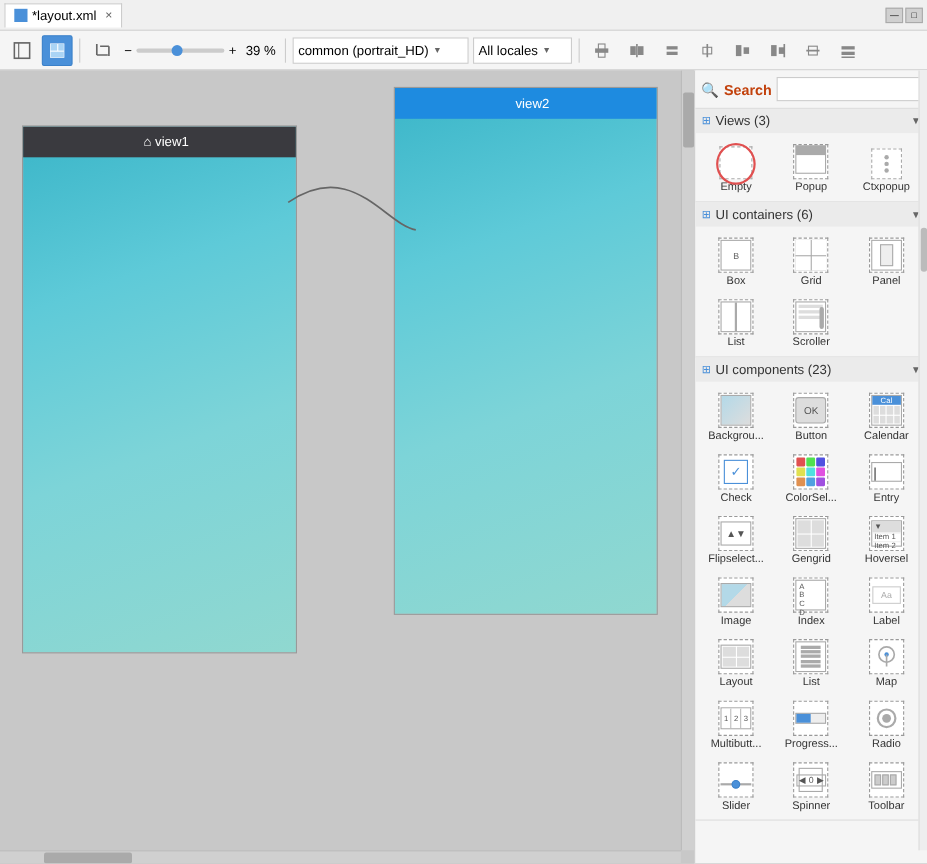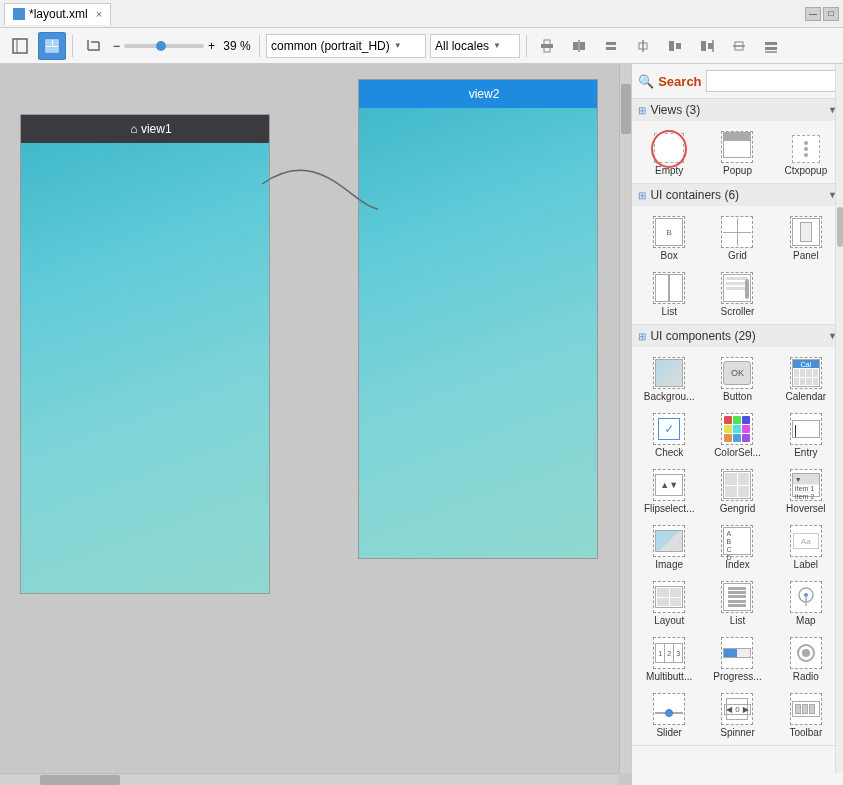--- a/index.html
+++ b/index.html
@@ -440,21 +440,21 @@
             </div>
             <span class="panel-item-label">Scroller</span>
           </div>
 
         </div>
       </div>
 
       <div class="panel-section">
         <div class="panel-section-header">
           <span style="font-size:10px;color:#4a90d9;">⊞</span>
-          <span>UI components (29)</span>
+          <span>UI components (23)</span>
           <span class="collapse-arrow">▼</span>
         </div>
         <div class="panel-items-grid">
 
           <div class="panel-item">
             <div class="panel-item-icon" style="padding:0;">
               <div class="bg-icon"></div>
             </div>
             <span class="panel-item-label">Backgrou...</span>
           </div>

